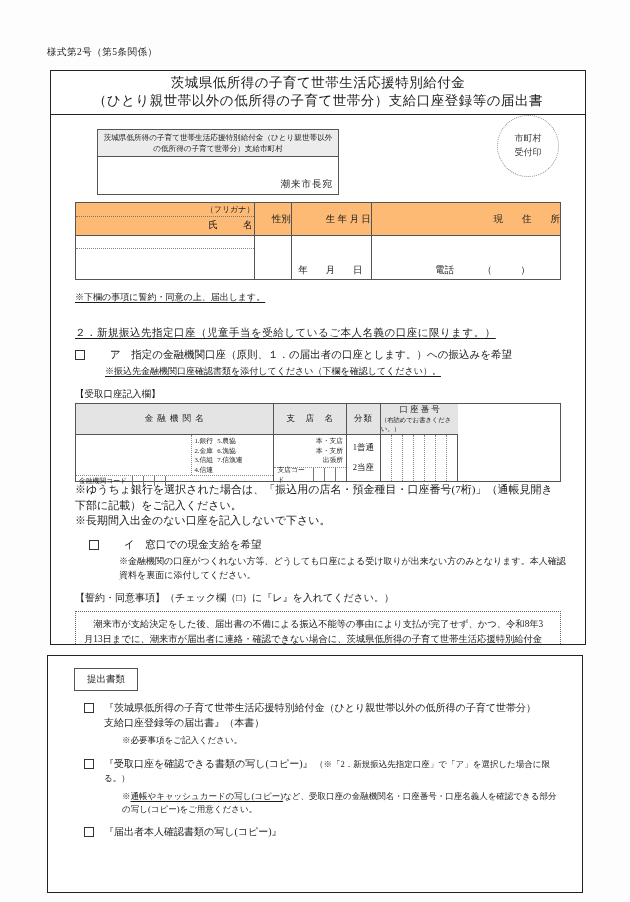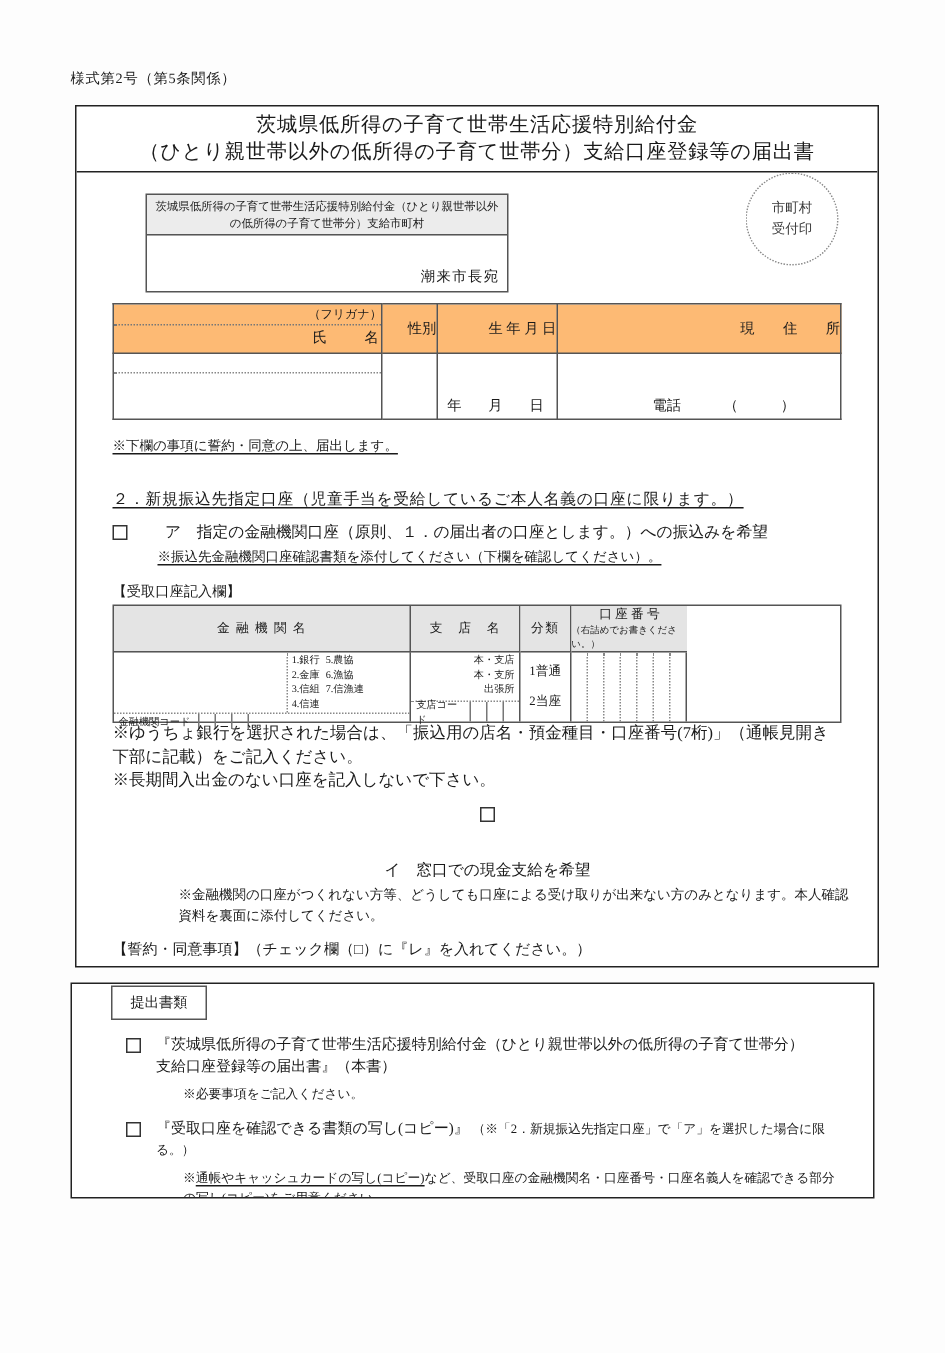--- a/index.html
+++ b/index.html
@@ -71,30 +71,30 @@
   .code-cell { width:11px; border-left:1px solid #777; }
   .branch-opts { flex:1; text-align:right; padding:1px 3px; font-size:6.8px; line-height:1.4; }
   .type-col { justify-content:space-around; padding:3px 0; font-size:8.5px; text-align:center; }
   .digit-row { flex-direction:row !important; }
   .digit { flex:1; border-left:1px dotted #888; height:100%; }
   .digit:first-child { border-left:none; }
   .holder-note { background:#ececec; border-bottom:1px solid #555; font-size:7.3px; line-height:1.45; padding:1px 3px; }
   .holder-blank { flex:1; }
 
   .tbl-note { font-size:11px; margin-top:0; line-height:1.4; }
-  .opt-b { margin-top:9px;flex-direction:column; }
+  .opt-b { margin-top:9px; }
   .opt-b-note { margin:3px 0 0 30px; font-size:9px; line-height:1.55; width:455px; }
 
   .consent-head { margin-top:9px; font-size:10px; }
   .consent-box { margin-top:6px; border:1px dotted #666; padding:5px 10px 7px 8px; display:flex; align-items:center; gap:8px; }
   .consent-text { font-size:9.3px; line-height:1.6; }
 
   .docs-box {
-    position:absolute; left:47px; top:655px; width:536px; height:144px;
-    border:1.5px solid #222; background:#fff; padding:1px 22px; overflow:hidden;
+    position:absolute; left:47px; top:655px; width:536px; height:238px;
+    border:1.5px solid #222; background:#fff; padding:12px 22px; overflow:hidden;
   }
   .docs-label { display:inline-block; border:1px solid #555; padding:4px 12px; font-size:9.5px; margin-left:4px; }
   .doc-item { display:flex; align-items:flex-start; gap:10px; font-size:10px; line-height:1.45; margin-top:10px; padding-left:14px; }
   .doc-item .checkbox { margin-top:2px; }
   .doc-suffix { font-size:8.5px; }
   .doc-note { margin:4px 0 0 52px; font-size:8.5px; line-height:1.5; width:440px; }
   .ul { text-decoration:underline; text-underline-offset:2px; }
 </style>
 </head>
 <body>

